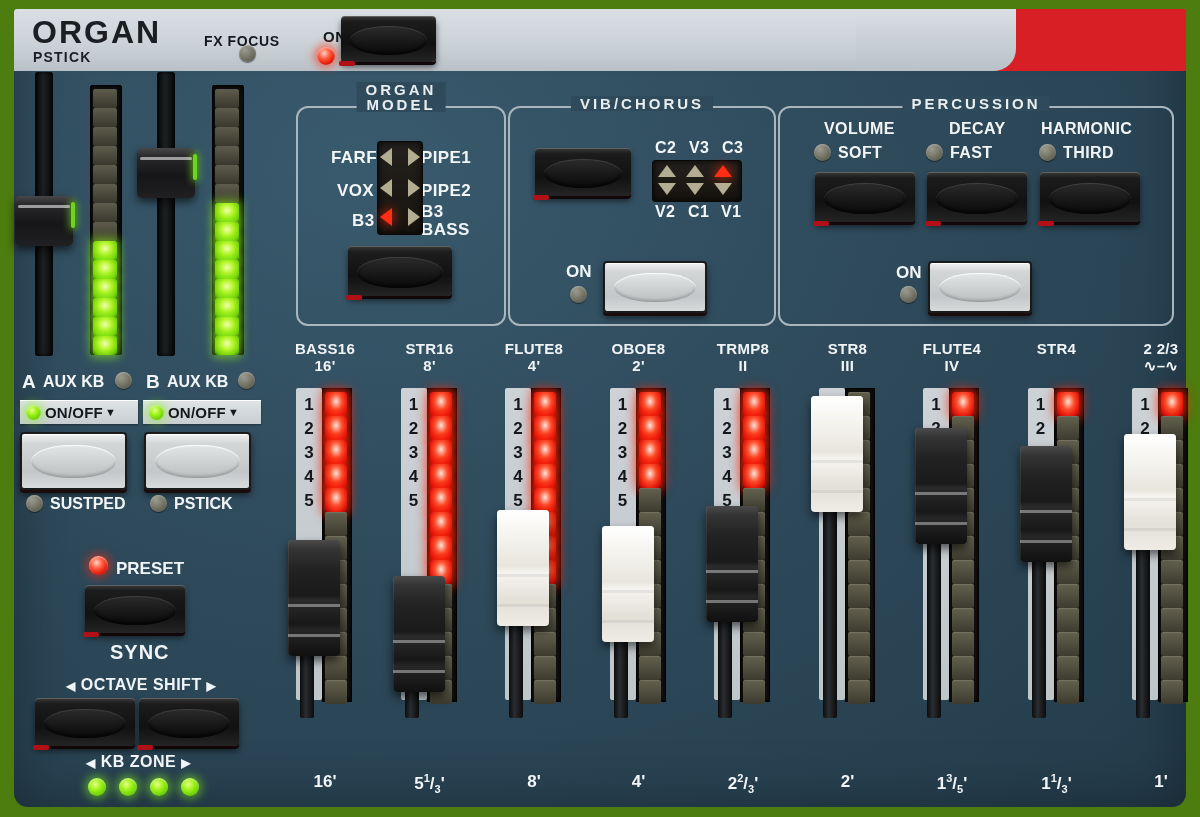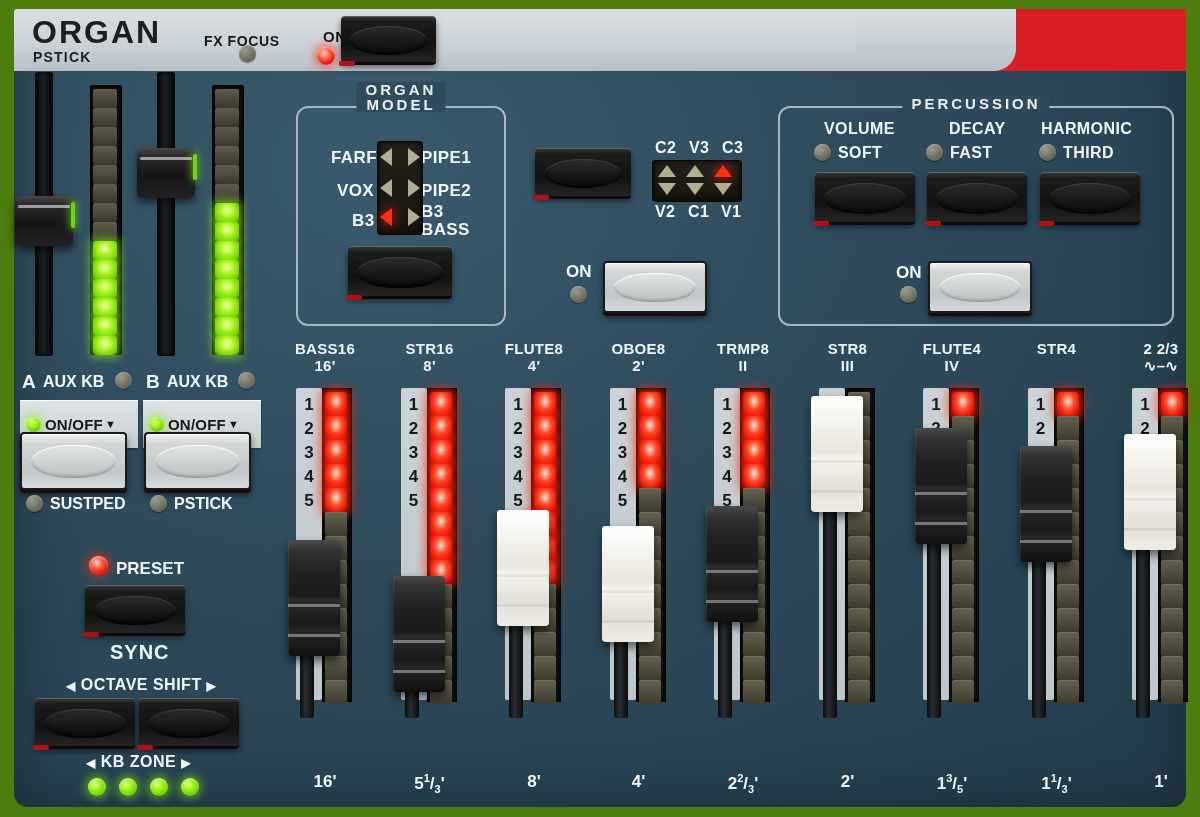--- a/index.html
+++ b/index.html
@@ -99,21 +99,21 @@
   .db .toplabel .sub{display:block;font-size:15px;font-weight:bold;}
   .db .foot{position:absolute;left:-24px;top:384px;width:106px;text-align:center;color:#f2f5f7;font-size:17px;font-weight:bold;}
   .foot sup{font-size:11px;}
   .foot sub{font-size:11px;}
 
   .sine{display:inline-block;}
 
   .txt{position:absolute;color:#f1f5f7;font-weight:bold;}
 
   .onoff-pill{position:absolute;background:linear-gradient(180deg,#dfe4e7,#c7cdd0);border-radius:0;
-     display:flex;align-items:center;padding:12px 6px;box-shadow:inset 0 1px 0 #fff,0 1px 2px rgba(0,0,0,.4);}
+     display:flex;align-items:center;padding:0 6px;box-shadow:inset 0 1px 0 #fff,0 1px 2px rgba(0,0,0,.4);}
   .onoff-pill .t{font-size:15px;font-weight:bold;color:#14181b;letter-spacing:.2px;}
 
   .fader-slot{position:absolute;width:18px;background:linear-gradient(90deg,#060708,#1d2022 45%,#07090a);
      border-radius:3px;box-shadow:inset 0 0 5px #000;}
   .fader-cap{position:absolute;width:58px;height:50px;
      background:linear-gradient(180deg,#48484a 0%,#2a2a2c 16%,#161618 55%,#202022 100%);
      border-radius:5px;box-shadow:0 4px 8px rgba(0,0,0,.6);}
   .fader-cap:after{content:"";position:absolute;left:3px;top:9px;width:52px;height:3px;background:rgba(255,255,255,.55);border-radius:2px;}
   .fader-cap .gl{position:absolute;right:-2px;top:6px;width:4px;height:26px;background:#6dd61a;
      box-shadow:0 0 7px 2px rgba(110,215,25,.65);border-radius:2px;}
@@ -254,20 +254,23 @@
   <div class="arrowbox" style="left:377px;top:141px;width:44px;height:92px;">
     <span class="tri left" style="left:2px;top:6px;"></span>
     <span class="tri right" style="right:2px;top:6px;"></span>
     <span class="tri left" style="left:2px;top:37px;"></span>
     <span class="tri right" style="right:2px;top:37px;"></span>
     <span class="tri left lit" style="left:2px;top:66px;"></span>
     <span class="tri right" style="right:2px;top:66px;"></span>
   </div>
   <div class="btn-blk" style="left:348px;top:246px;width:104px;height:50px;"></div>
 
+  <div class="group" style="left:508px;top:106px;width:264px;height:216px;">
+    <div class="gt">VIB/CHORUS</div>
+  </div>
   <div class="btn-blk" style="left:535px;top:148px;width:96px;height:48px;"></div>
 
   <div class="wlabel" style="left:655px;top:139px;font-size:16px;">C2</div>
   <div class="wlabel" style="left:689px;top:139px;font-size:16px;">V3</div>
   <div class="wlabel" style="left:722px;top:139px;font-size:16px;">C3</div>
   <div class="arrowbox" style="left:652px;top:160px;width:88px;height:40px;">
     <span class="tri up" style="left:5px;top:4px;"></span>
     <span class="tri up" style="left:33px;top:4px;"></span>
     <span class="tri up lit" style="left:61px;top:4px;"></span>
     <span class="tri down" style="left:5px;top:22px;"></span>

